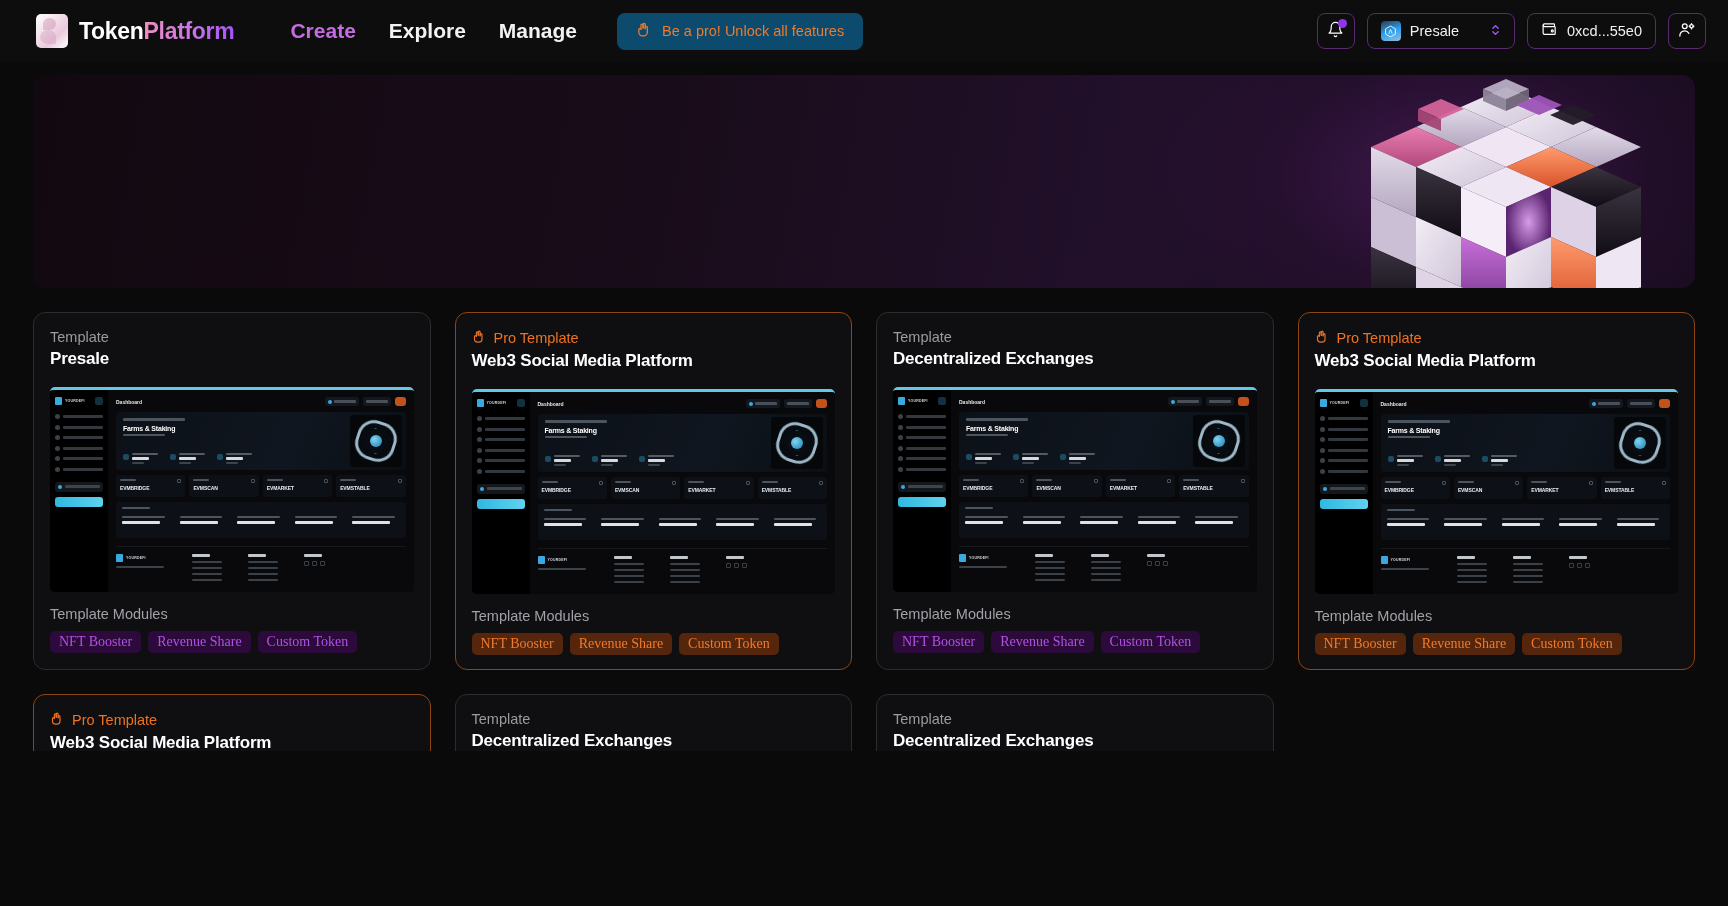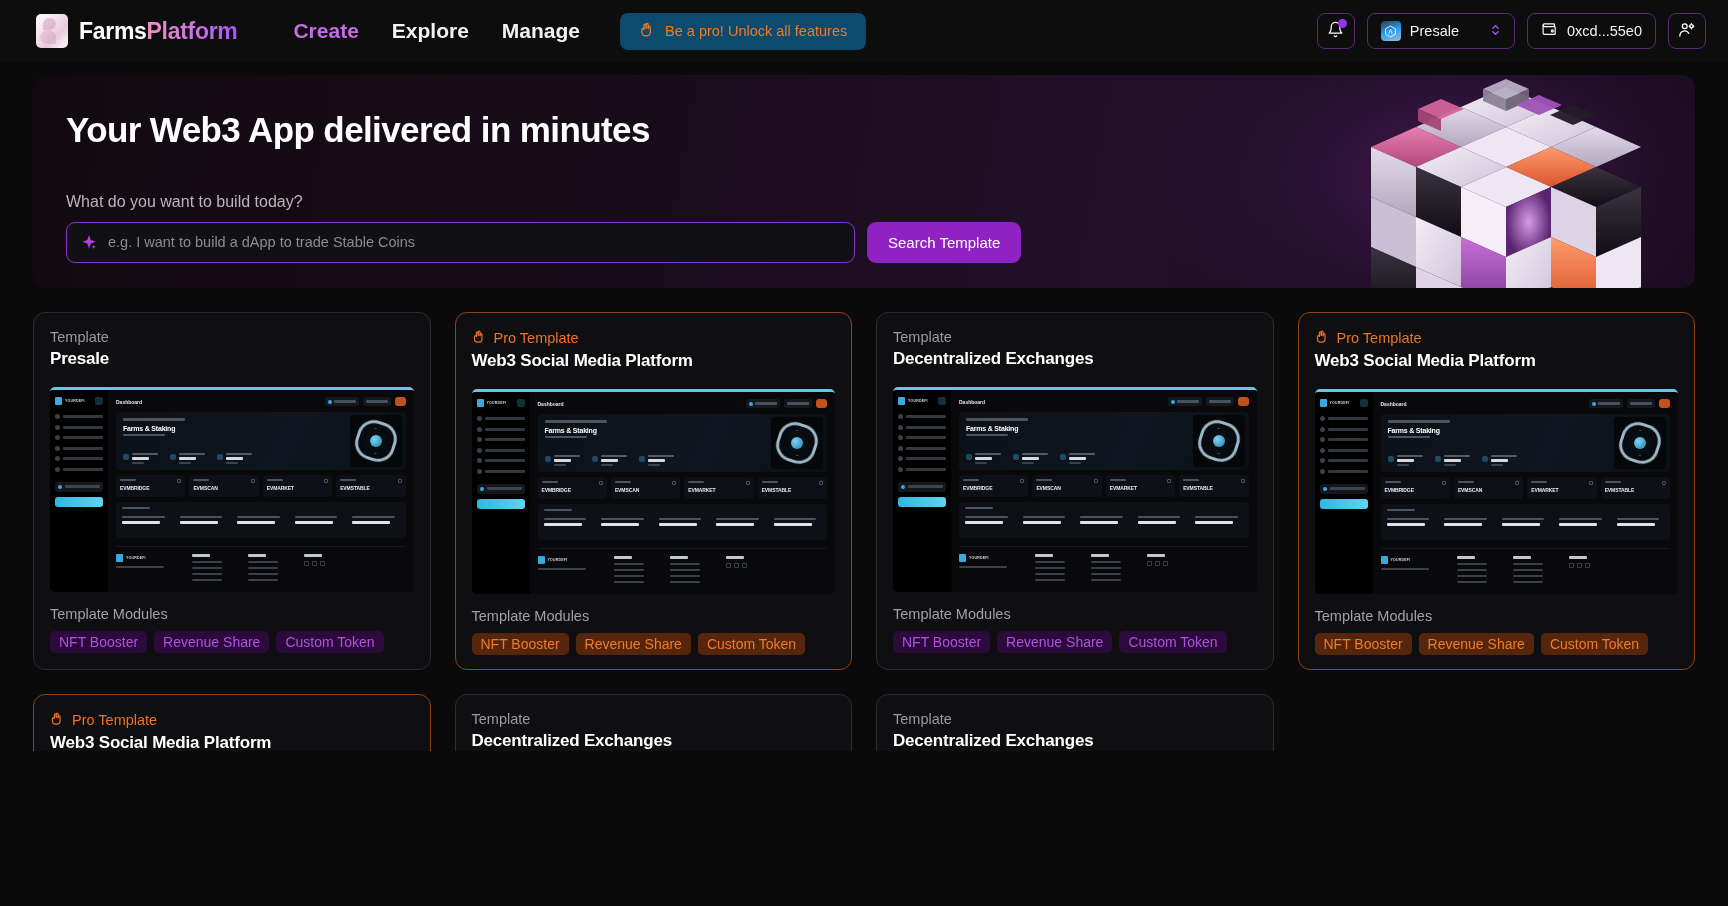--- a/index.html
+++ b/index.html
@@ -238,37 +238,37 @@
   .t-foot-b { display: flex; align-items: center; gap: 3px; }
   .t-foot-copy { margin-top: 4px; height: 2px; width: 48px; border-radius: 1px; background: #3b4149; }
   .t-foot-col { width: 42px; }
   .t-foot-h { height: 2.5px; width: 18px; border-radius: 1px; background: #c2c7cc; }
   .t-foot-li { margin-top: 4px; height: 2px; width: 30px; border-radius: 1px; background: #3b4149; }
   .t-soc { display: flex; gap: 3px; margin-top: 4px; }
   .t-soc i { width: 5px; height: 5px; border: 1px solid #3b4149; border-radius: 1px; display: block; }
 
   
   .mod-title { margin-top: 14px; font-size: 14.5px; color: #a3a0a8; }
-  .mods { margin-top: 9px; display: flex; flex-wrap: wrap; gap: 7px; }
+  .mods { margin-top: 9px; display: flex; flex-wrap: wrap; gap: 7px; font-family: Liberation Serif, serif; }
   .mod {
     padding: 3px 9px; border-radius: 5px; font-size: 14px;
     background: #2c0a3b; color: #b052e0;
   }
   .card.pro .mod { background: #56260c; color: #ef7a2c; }
 
   .grid-clip { height: 463px; overflow: hidden; }
 </style>
 </head>
 <body>
 
 <div class="header">
   <div class="logo-wrap">
     <div class="logo-mark"></div>
     <div class="logo-text">
-      <span class="a">Farms</span><span class="b">Platform</span>
+      <span class="a">Token</span><span class="b">Platform</span>
     </div>
   </div>
 
   <div class="nav">
     <div class="nav-item active">Create</div>
     <div class="nav-item">Explore</div>
     <div class="nav-item">Manage</div>
   </div>
 
   <div class="pro-btn">
@@ -412,36 +412,20 @@
           <polygon points="165,30 188,20 188,32 165,42" fill="#6e6478"></polygon>
           <polygon points="198,26 221,36 198,46 175,36" fill="#9c54b8"></polygon>
           <polygon points="232,36 255,46 232,56 209,46" fill="#231c28"></polygon>
           <polygon points="100,30 123,40 100,50 77,40" fill="#d4649a"></polygon>
           <polygon points="77,40 100,50 100,62 77,52" fill="#a54675"></polygon>
         </g>
       </g>
     </svg>
   </div>
 
-  <div class="hero-inner">
-    <div class="hero-title">Your Web3 App delivered in minutes</div>
-    <div class="hero-sub">What do you want to build today?</div>
-    <div class="search-row">
-      <div class="search-box">
-        <span class="spark">
-          <svg width="16" height="16" viewBox="0 0 24 24">
-              <path d="M12 1.5 14.6 9 22 11.6 14.6 14.2 12 21.6 9.4 14.2 2 11.6 9.4 9z" fill="#b53fe0"></path>
-              <path d="M19 16l.9 2.4 2.4.9-2.4.9L19 22.6l-.9-2.4-2.4-.9 2.4-.9z" fill="#b53fe0"></path>
-            </svg>
-        </span>
-        <input class="search-input" type="text" placeholder="e.g. I want to build a dApp to trade Stable Coins" style="">
-      </div>
-      <button class="search-btn">Search Template</button>
-    </div>
-  </div>
 </div>
 
 <div class="grid-clip">
   <div class="grid" id="grid">
   <div class="card">
     <div class="card-kicker">
       <span>Template</span>
     </div>
     <div class="card-title">Presale</div>
 

